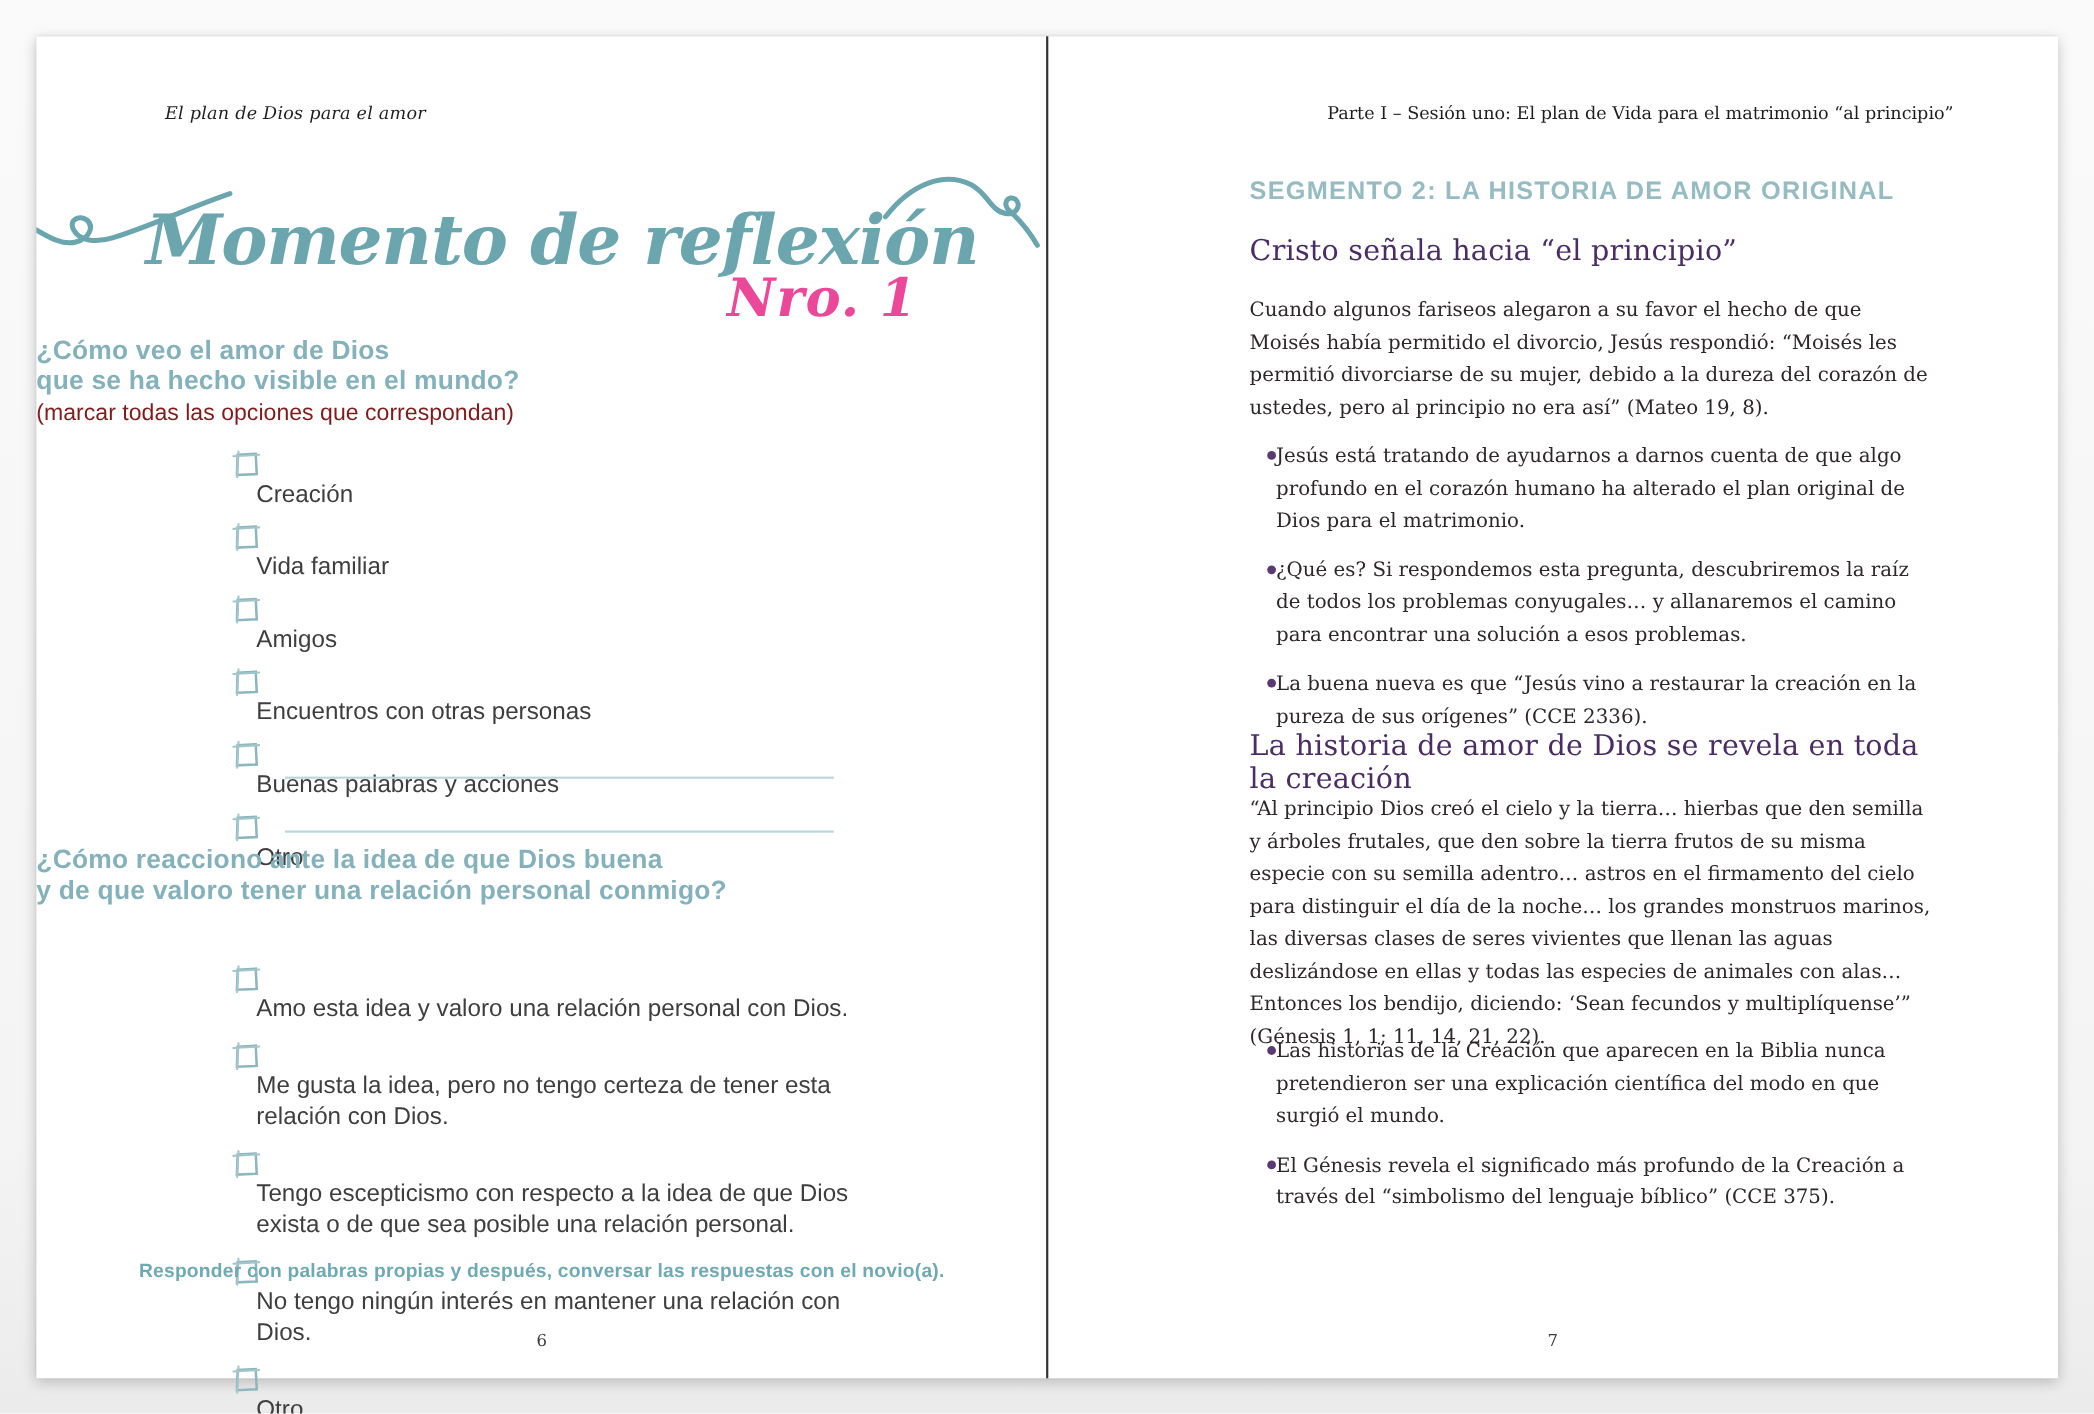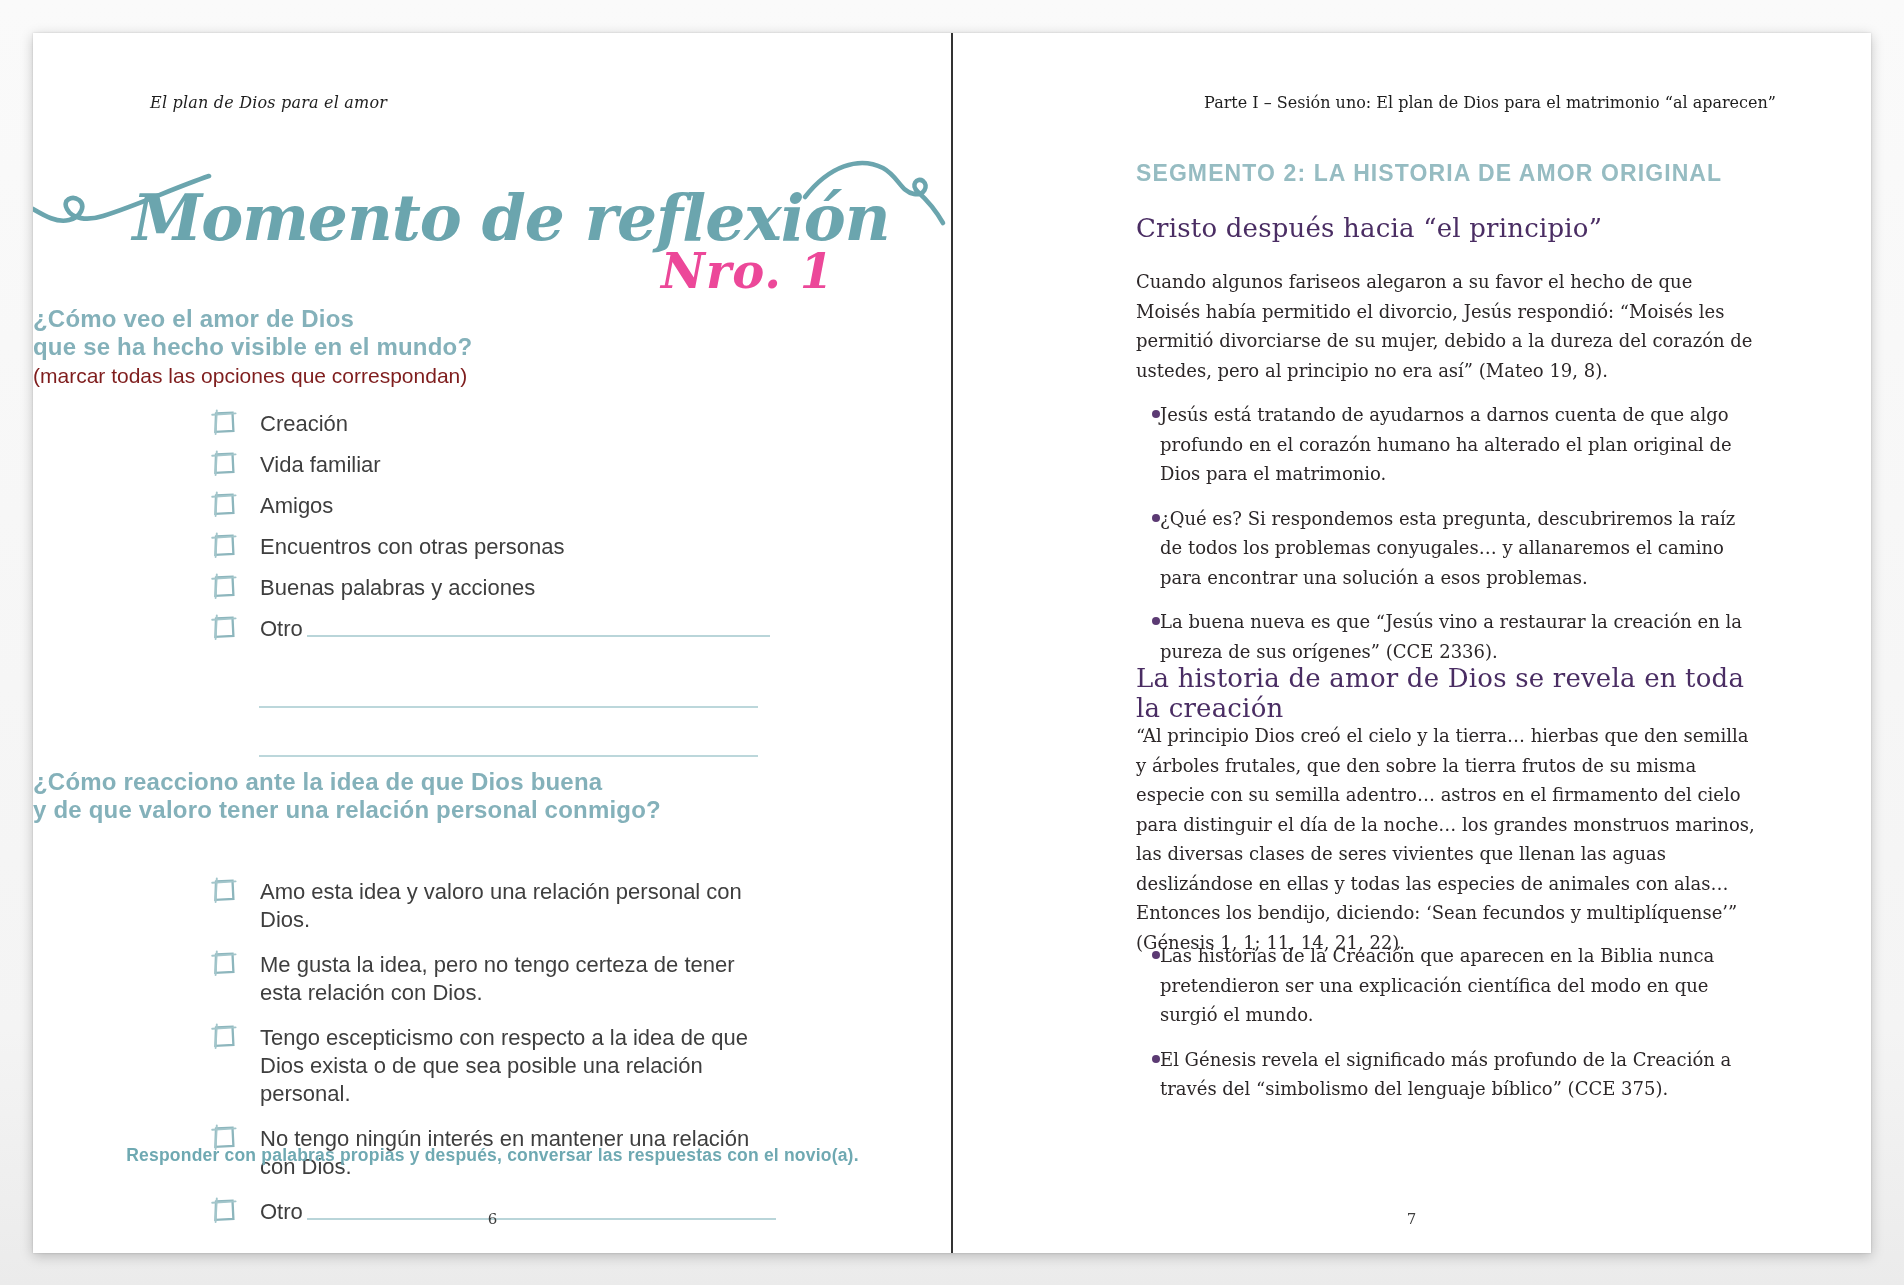--- a/index.html
+++ b/index.html
@@ -35,21 +35,21 @@
   }
   .q-block { position:absolute; left:0; width:919px; text-align:left; }
   #q1 { top:272px; }
   #q2 { top:735px; }
   .q-line { font-size:24px; font-weight:bold; color:#84b1ba; line-height:28px; letter-spacing:.2px; }
   .q-hint { font-size:21px; font-weight:normal; color:#7f1d1d; line-height:27px; margin-top:1px; }
 
   .checklist { position:absolute; left:177px; }
   #list1 { top:377px; width:560px; }
   #list2 { top:845px; width:566px; }
-  .check-row { display:flex; align-items:flex-start; }
+  .check-row { display:flex; align-items:flex-start;flex-direction:column; }
   #list1 .check-row { margin-bottom:14px; }
   #list2 .check-row { margin-bottom:17px; }
   .cbox { width:27px; height:27px; flex:0 0 27px; margin-top:-2px; }
   .check-label {
     margin-left:23px; font-size:22px; color:#3e3e3e; line-height:27px;
   }
   #list2 .check-label { line-height:28px; }
   .write-line {
     flex:1 1 auto; height:1px; border-bottom:2px solid #b9d5d9;
     margin-left:4px; transform:translateY(20px);
@@ -263,25 +263,25 @@
     <span class="check-label">Otro</span>
     <span class="write-line" style="display: block;"></span>
   </div>
 </div>
 
       <div class="footer-note">Responder con palabras propias y después, conversar las respuestas con el novio(a).</div>
       <div class="page-number">6</div>
     </div>
 
     <div class="page" id="page-right">
-      <div class="running-head-right">Parte I – Sesión uno: El plan de Dios para el matrimonio “al aparecen”</div>
+      <div class="running-head-right">Parte I – Sesión uno: El plan de Vida para el matrimonio “al principio”</div>
 
       <div class="rp-block section-heading">SEGMENTO 2: LA HISTORIA DE AMOR ORIGINAL</div>
 
-      <div class="rp-block sub-heading" id="subheading1">Cristo después hacia “el principio”</div>
+      <div class="rp-block sub-heading" id="subheading1">Cristo señala hacia “el principio”</div>
 
       <div class="rp-block body-para" id="paragraph1">Cuando algunos fariseos alegaron a su favor el hecho de que Moisés había permitido el divorcio, Jesús respondió: “Moisés les permitió divorciarse de su mujer, debido a la dureza del corazón de ustedes, pero al principio no era así” (Mateo 19, 8).</div>
 
       <ul class="rp-block bullet-list" id="bullets1">
   <li class="bullet-item">
     <span class="dot"></span>
     <span class="bullet-text">Jesús está tratando de ayudarnos a darnos cuenta de que algo profundo en el corazón humano ha alterado el plan original de Dios para el matrimonio.</span>
   </li>
 
   <li class="bullet-item">

